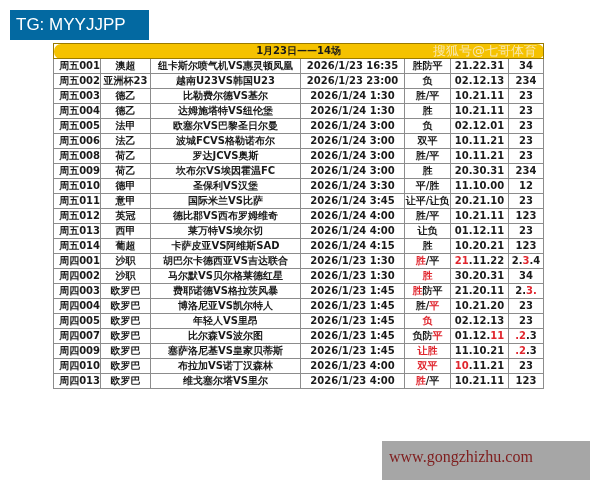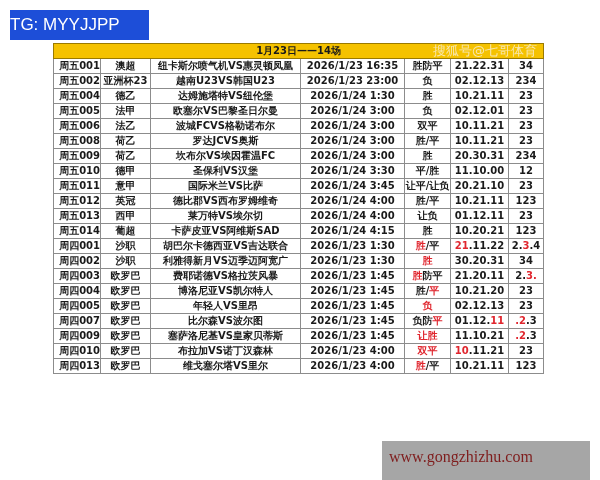--- a/index.html
+++ b/index.html
@@ -1,28 +1,28 @@
 <!DOCTYPE html>
 <html><head>
 <meta charset="utf-8">
 <style>
   html, body { margin:0; padding:0; }
   body { width:600px; height:480px; background:#ffffff; position:relative; overflow:hidden;
          font-family:"DejaVu Sans","Liberation Sans",sans-serif; }
-  .wm-top { position:absolute; left:10px; top:10px; width:139px; height:30px; background:#1d4ed8;
+  .wm-top { position:absolute; left:10px; top:10px; width:139px; height:30px; background:#0369a1;
             color:#ffffff; font-family:"Liberation Sans",sans-serif; font-size:17px; line-height:30px;
-            box-sizing:border-box; }
+            padding-left:6px; box-sizing:border-box; }
   .wm-bottom { position:absolute; left:382px; top:441px; width:208px; height:43px; background:#a6a6a6;
             color:#7f1d1d; font-family:Liberation Serif, serif; font-size:16px; line-height:31px;
             padding-left:7px; box-sizing:border-box; }
   table { position:absolute; left:53px; top:43px; width:490px; border-collapse:collapse; table-layout:fixed; }
   td { border:1px solid #8c8c8c; height:14px; padding:0; font-size:10px; font-weight:bold; color:#1a1a1a;
        text-align:center; white-space:nowrap; overflow:hidden; line-height:14px; }
   td.id { text-align:right; padding-left:2px; }
-  tr.section td { background:#f5c200; border-color:#9a7a00; position:relative; }
+  tr.section td { background:#f5c200; border-color:#9a7a00; position:relative;border-radius:7px; }
   .section-title { display:block; text-align:center; font-size:10px; font-weight:bold; color:#1a1a1a; }
   .section-mark { position:absolute; right:6px; top:0; color:#f7e7b0; font-size:13px; font-weight:normal; }
   .r { color:#e0262e; }
 </style>
 </head>
 <body>
 
 <div class="wm-top">TG: MYYJJPP</div>
 
 <table>
@@ -54,20 +54,29 @@
       <tr>
         <td class="id"><span class="">周五002</span></td>
         <td class=""><span class="">亚洲杯23</span></td>
         <td class=""><span class="">越南U23VS韩国U23</span></td>
         <td class=""><span class="">2026/1/23 23:00</span></td>
         <td class=""><span class="">负</span></td>
         <td class=""><span class="">02.12.13</span></td>
         <td class=""><span class="">234</span></td>
       </tr>
       <tr>
+        <td class="id"><span class="">周五003</span></td>
+        <td class=""><span class="">德乙</span></td>
+        <td class=""><span class="">比勒费尔德VS基尔</span></td>
+        <td class=""><span class="">2026/1/24 1:30</span></td>
+        <td class=""><span class="">胜/平</span></td>
+        <td class=""><span class="">10.21.11</span></td>
+        <td class=""><span class="">23</span></td>
+      </tr>
+      <tr>
         <td class="id"><span class="">周五004</span></td>
         <td class=""><span class="">德乙</span></td>
         <td class=""><span class="">达姆施塔特VS纽伦堡</span></td>
         <td class=""><span class="">2026/1/24 1:30</span></td>
         <td class=""><span class="">胜</span></td>
         <td class=""><span class="">10.21.11</span></td>
         <td class=""><span class="">23</span></td>
       </tr>
       <tr>
         <td class="id"><span class="">周五005</span></td>
@@ -155,21 +164,21 @@
         <td class=""><span class="">沙职</span></td>
         <td class=""><span class="">胡巴尔卡德西亚VS吉达联合</span></td>
         <td class=""><span class="">2026/1/23 1:30</span></td>
         <td class=""><span class="r">胜</span><span class="">/平</span></td>
         <td class=""><span class="r">21</span><span class="">.11.22</span></td>
         <td class=""><span class="">2.</span><span class="r">3</span><span class="">.4</span></td>
       </tr>
       <tr>
         <td class="id"><span class="">周四002</span></td>
         <td class=""><span class="">沙职</span></td>
-        <td class=""><span class="">利雅得新月VS迈季迈阿宽广</span></td>
+        <td class=""><span class="">马尔默VS贝尔格莱德红星</span></td>
         <td class=""><span class="">2026/1/23 1:30</span></td>
         <td class=""><span class="r">胜</span><span class=""></span></td>
         <td class=""><span class="r"></span><span class="">30.20.31</span></td>
         <td class=""><span class="">34</span><span class="r"></span><span class=""></span></td>
       </tr>
       <tr>
         <td class="id"><span class="">周四003</span></td>
         <td class=""><span class="">欧罗巴</span></td>
         <td class=""><span class="">费耶诺德VS格拉茨风暴</span></td>
         <td class=""><span class="">2026/1/23 1:45</span></td>

